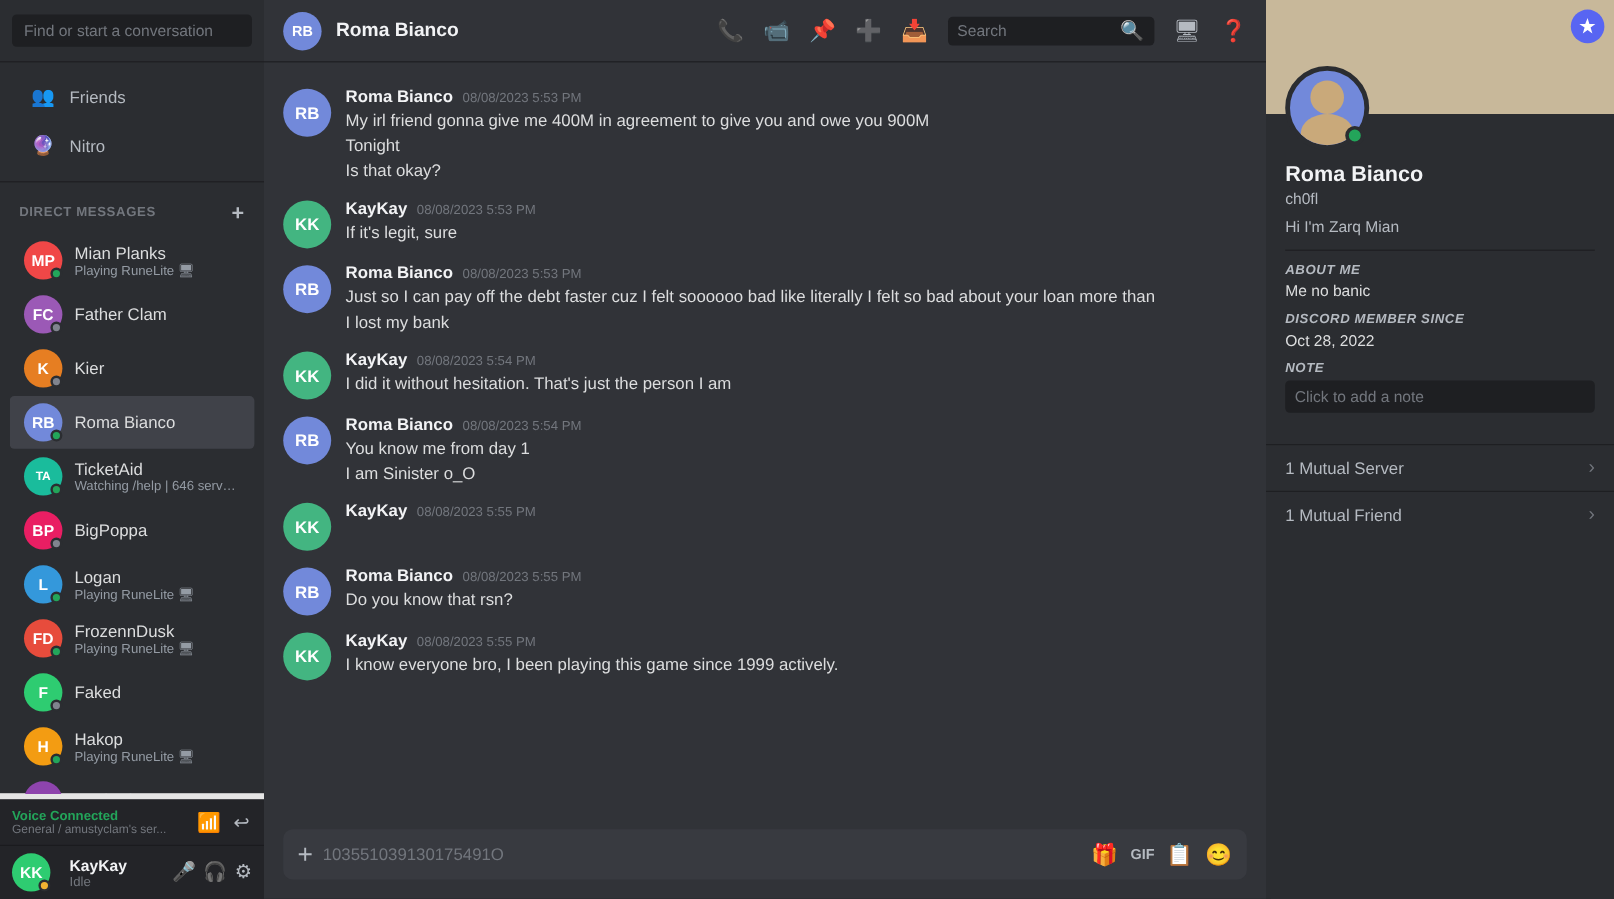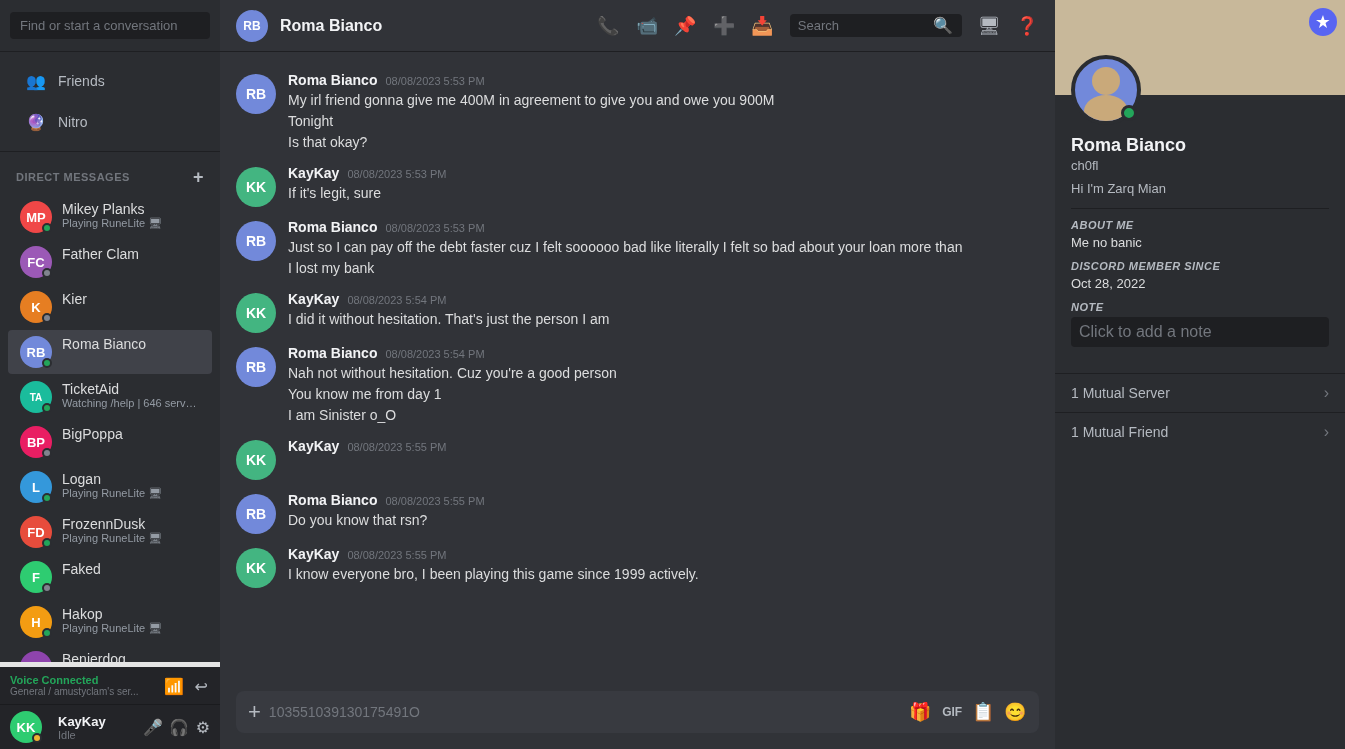--- a/index.html
+++ b/index.html
@@ -84,20 +84,21 @@
     .dm-list {
       flex: 1;
       overflow-y: auto;
       padding: 4px 0;
     }
     .dm-list::-webkit-scrollbar { width: 4px; }
     .dm-list::-webkit-scrollbar-thumb { background: #1a1b1e; border-radius: 2px; }
 
     .dm-item {
       display: flex;
+      align-items: center;
       padding: 6px 12px;
       cursor: pointer;
       border-radius: 4px;
       margin: 1px 8px;
       position: relative;
     }
     .dm-item.active { background: #404249; }
 
     .avatar-wrap {
       position: relative;
@@ -421,21 +422,21 @@
     }
     .profile-section-value {
       font-size: 13px;
       color: #dcddde;
       margin-bottom: 10px;
     }
     .note-box {
       background: #1e1f22;
       border-radius: 4px;
       padding: 6px 8px;
-      font-size: 16px;
+      font-size: 13px;
       color: #72767d;
       cursor: pointer;
       margin-bottom: 10px;
     }
     .mutual-item {
       display: flex;
       align-items: center;
       justify-content: space-between;
       padding: 10px 16px;
       border-top: 1px solid #1e1f22;
@@ -485,21 +486,21 @@
   </div>
 
   <div class="dm-list">
 
     <div class="dm-item">
       <div class="avatar-wrap">
         <div class="avatar av-mikey">MP</div>
         <span class="status-dot status-online"></span>
       </div>
       <div class="dm-info">
-        <div class="dm-name">Mikey Planks</div>
+        <div class="dm-name">Mian Planks</div>
         <div class="dm-status">Playing RuneLite 🖥</div>
       </div>
     </div>
 
     <div class="dm-item">
       <div class="avatar-wrap">
         <div class="avatar av-father">FC</div>
         <span class="status-dot status-offline"></span>
       </div>
       <div class="dm-info">
@@ -702,21 +703,20 @@
       </div>
     </div>
 
     <div class="msg-group">
       <div class="msg-avatar av-roma">RB</div>
       <div class="msg-content">
         <div class="msg-header">
           <span class="msg-author">Roma Bianco</span>
           <span class="msg-time">08/08/2023 5:54 PM</span>
         </div>
-        <div class="msg-text">Nah not without hesitation. Cuz you're a good person</div>
         <div class="msg-text">You know me from day 1</div>
         <div class="msg-text">I am Sinister o_O</div>
       </div>
     </div>
 
     <div class="msg-group">
       <div class="msg-avatar av-kaykay">KK</div>
       <div class="msg-content">
         <div class="msg-header">
           <span class="msg-author">KayKay</span>

